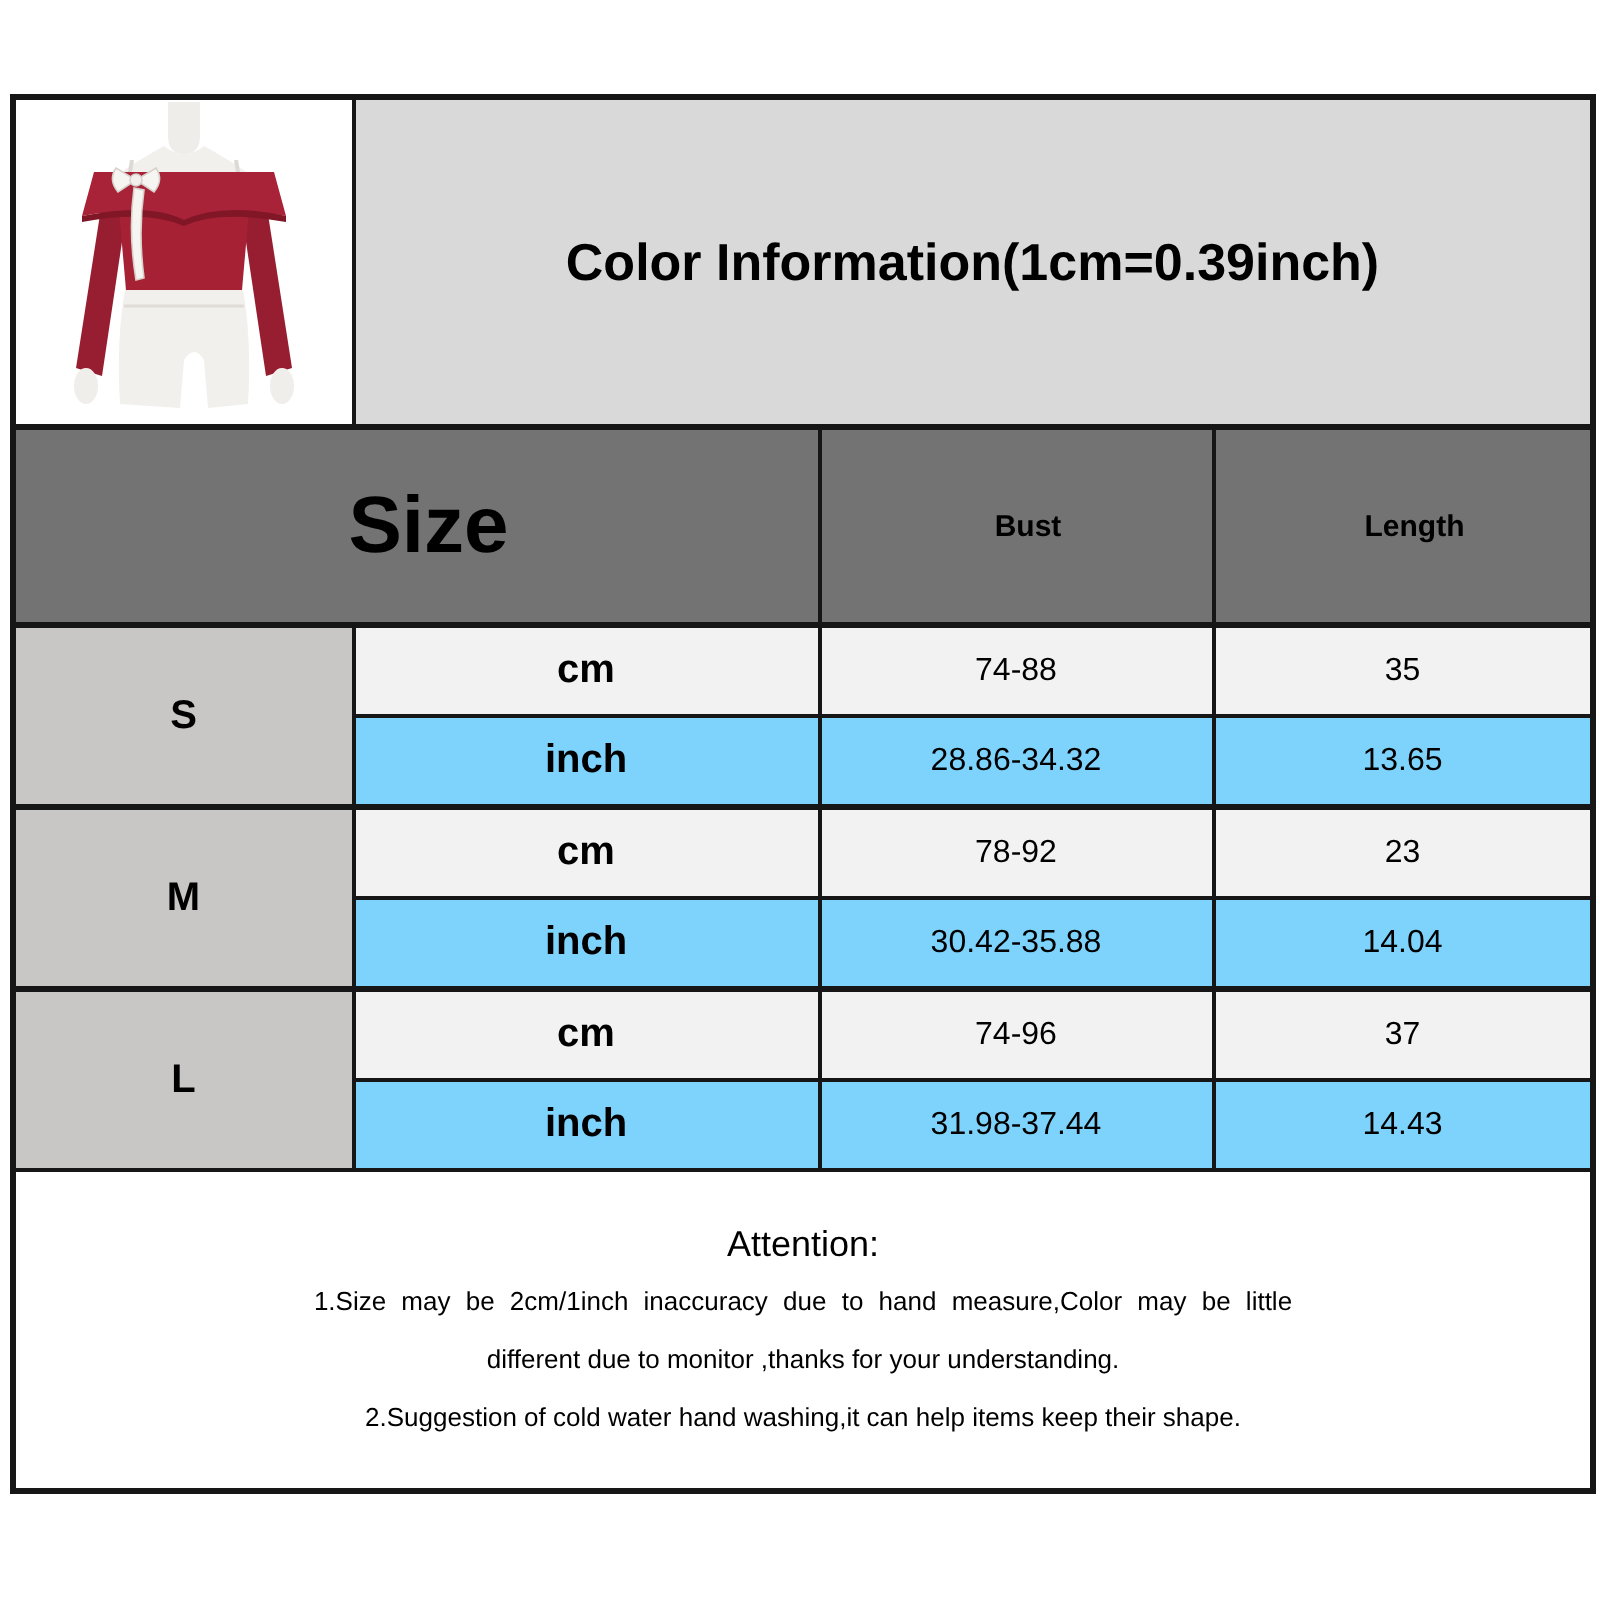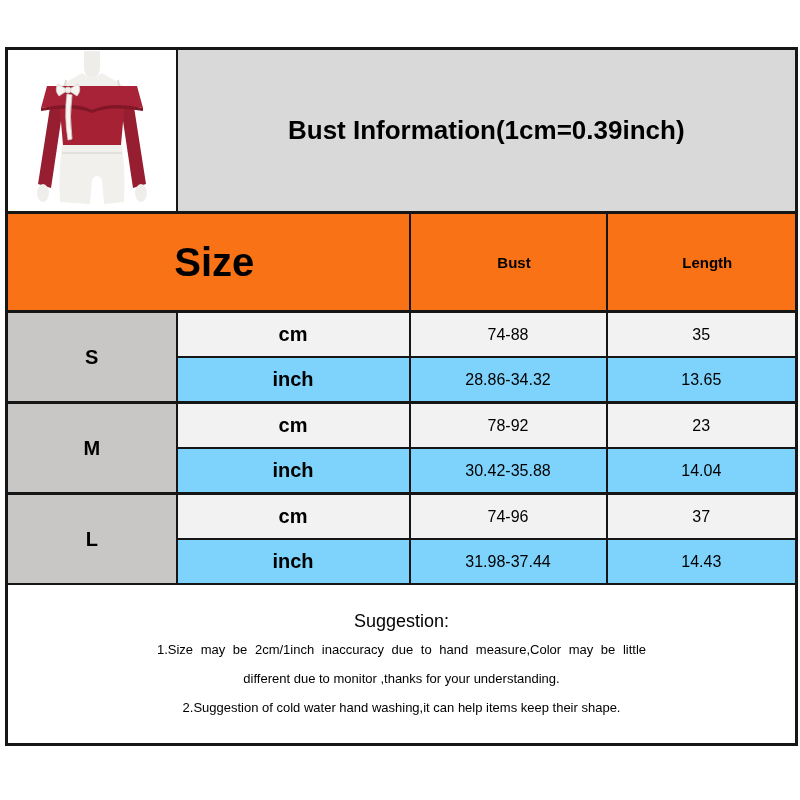--- a/index.html
+++ b/index.html
@@ -45,21 +45,21 @@
   td.title-cell {
     background: #d9d9d9;
     font-size: 26px;
     font-weight: bold;
     letter-spacing: 0px;
   }
 
   
   tr.head-row td {
     height: 96px;
-    background: #f97316;
+    background: #737373;
     border-top-width: 3px;
     border-bottom-width: 3px;
     padding-left: 12px;
   }
   td.size-head {
     font-size: 40px;
     font-weight: bold;
   }
   td.col-head {
     font-size: 15px;
@@ -146,21 +146,21 @@
           <path d="M38 36 L128 36 L134 58 Q100 52 83 60 Q63 52 32 58 Z" fill="#a82338"></path>
           <path d="M32 58 Q66 51 83 60 Q102 51 134 58 L134 61 Q100 55 83 63 Q64 55 32 61 Z" fill="#811726"></path>
 
           <path d="M58 44 Q55 66 59 90 L63 89 Q60 66 63 45 Z" fill="#f7f5f2" stroke="#d6d1cb" stroke-width="0.8"></path>
 
           <path d="M59 40 L49 34 Q45 40 50 46 Z" fill="#f7f5f2" stroke="#d6d1cb" stroke-width="0.8"></path>
           <path d="M59 40 L69 34 Q73 40 68 46 Z" fill="#f7f5f2" stroke="#d6d1cb" stroke-width="0.8"></path>
           <circle cx="59" cy="40" r="3" fill="#f2efec" stroke="#d6d1cb" stroke-width="0.8"></circle>
         </svg>
       </td>
-      <td class="title-cell" colspan="3">Bust Information(1cm=0.39inch)</td>
+      <td class="title-cell" colspan="3">Color Information(1cm=0.39inch)</td>
     </tr>
 
     <tr class="head-row">
       <td class="size-head" colspan="2">Size</td>
       <td class="col-head">Bust</td>
       <td class="col-head">Length</td>
     </tr>
 
     <tr class="data-row row-cm group-start">
       <td class="size-letter" rowspan="2">S</td>
@@ -193,21 +193,21 @@
       <td class="val-cell">37</td>
     </tr>
     <tr class="data-row row-inch">
       <td class="unit-cell">inch</td>
       <td class="val-cell">31.98-37.44</td>
       <td class="val-cell">14.43</td>
     </tr>
 
     <tr>
       <td class="attention-cell" colspan="4">
-        <div class="att-heading">Suggestion:</div>
+        <div class="att-heading">Attention:</div>
         <div class="att-line spread">1.Size may be 2cm/1inch inaccuracy due to hand measure,Color may be little</div>
         <div class="att-line">different due to monitor ,thanks for your understanding.</div>
         <div class="att-line">2.Suggestion of cold water hand washing,it can help items keep their shape.</div>
       </td>
     </tr>
   </tbody>
     </table>
 </div>
 
 </body></html>

